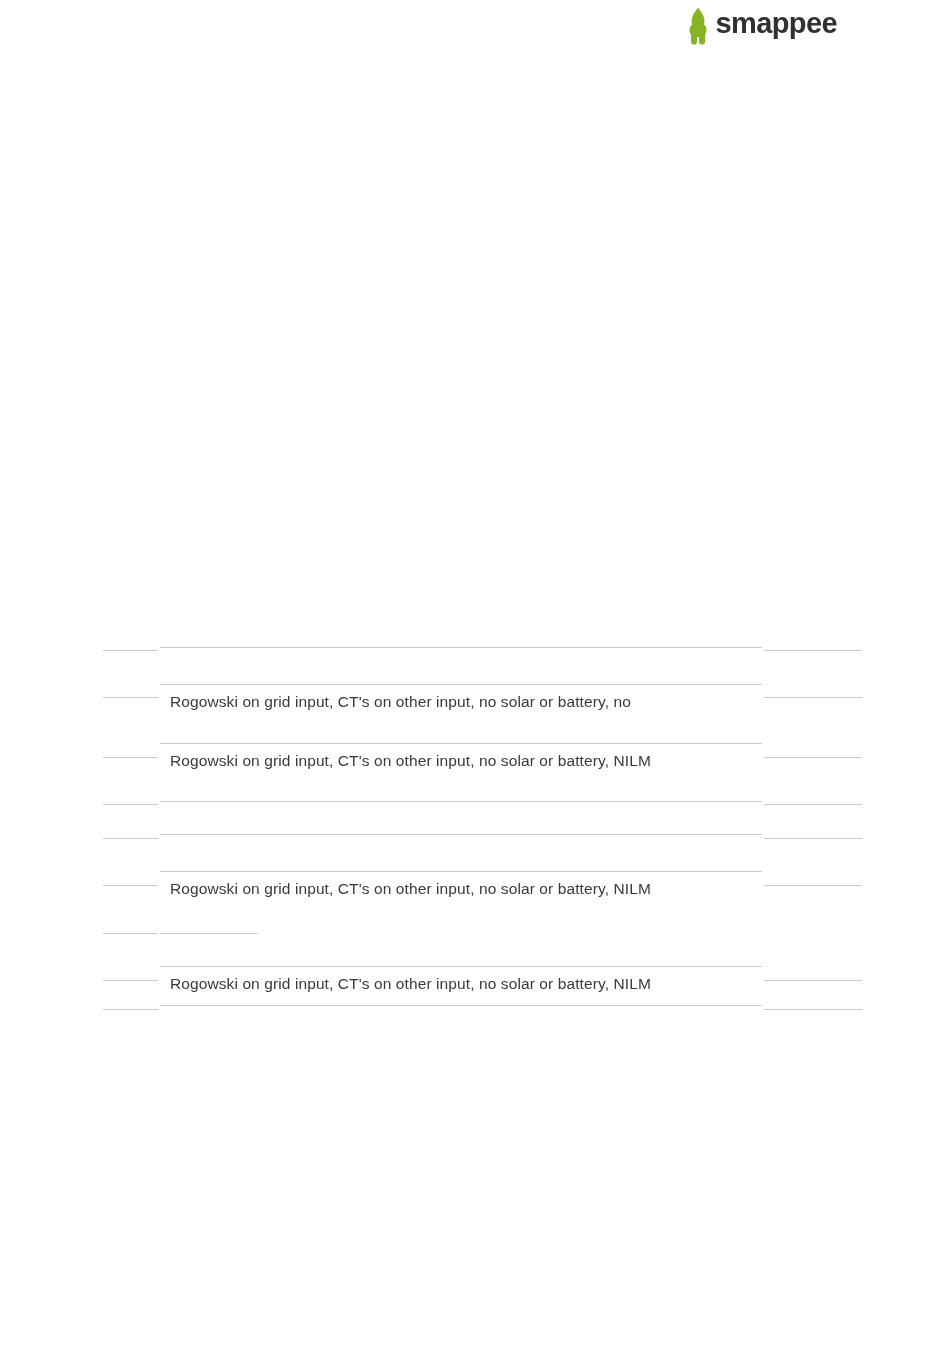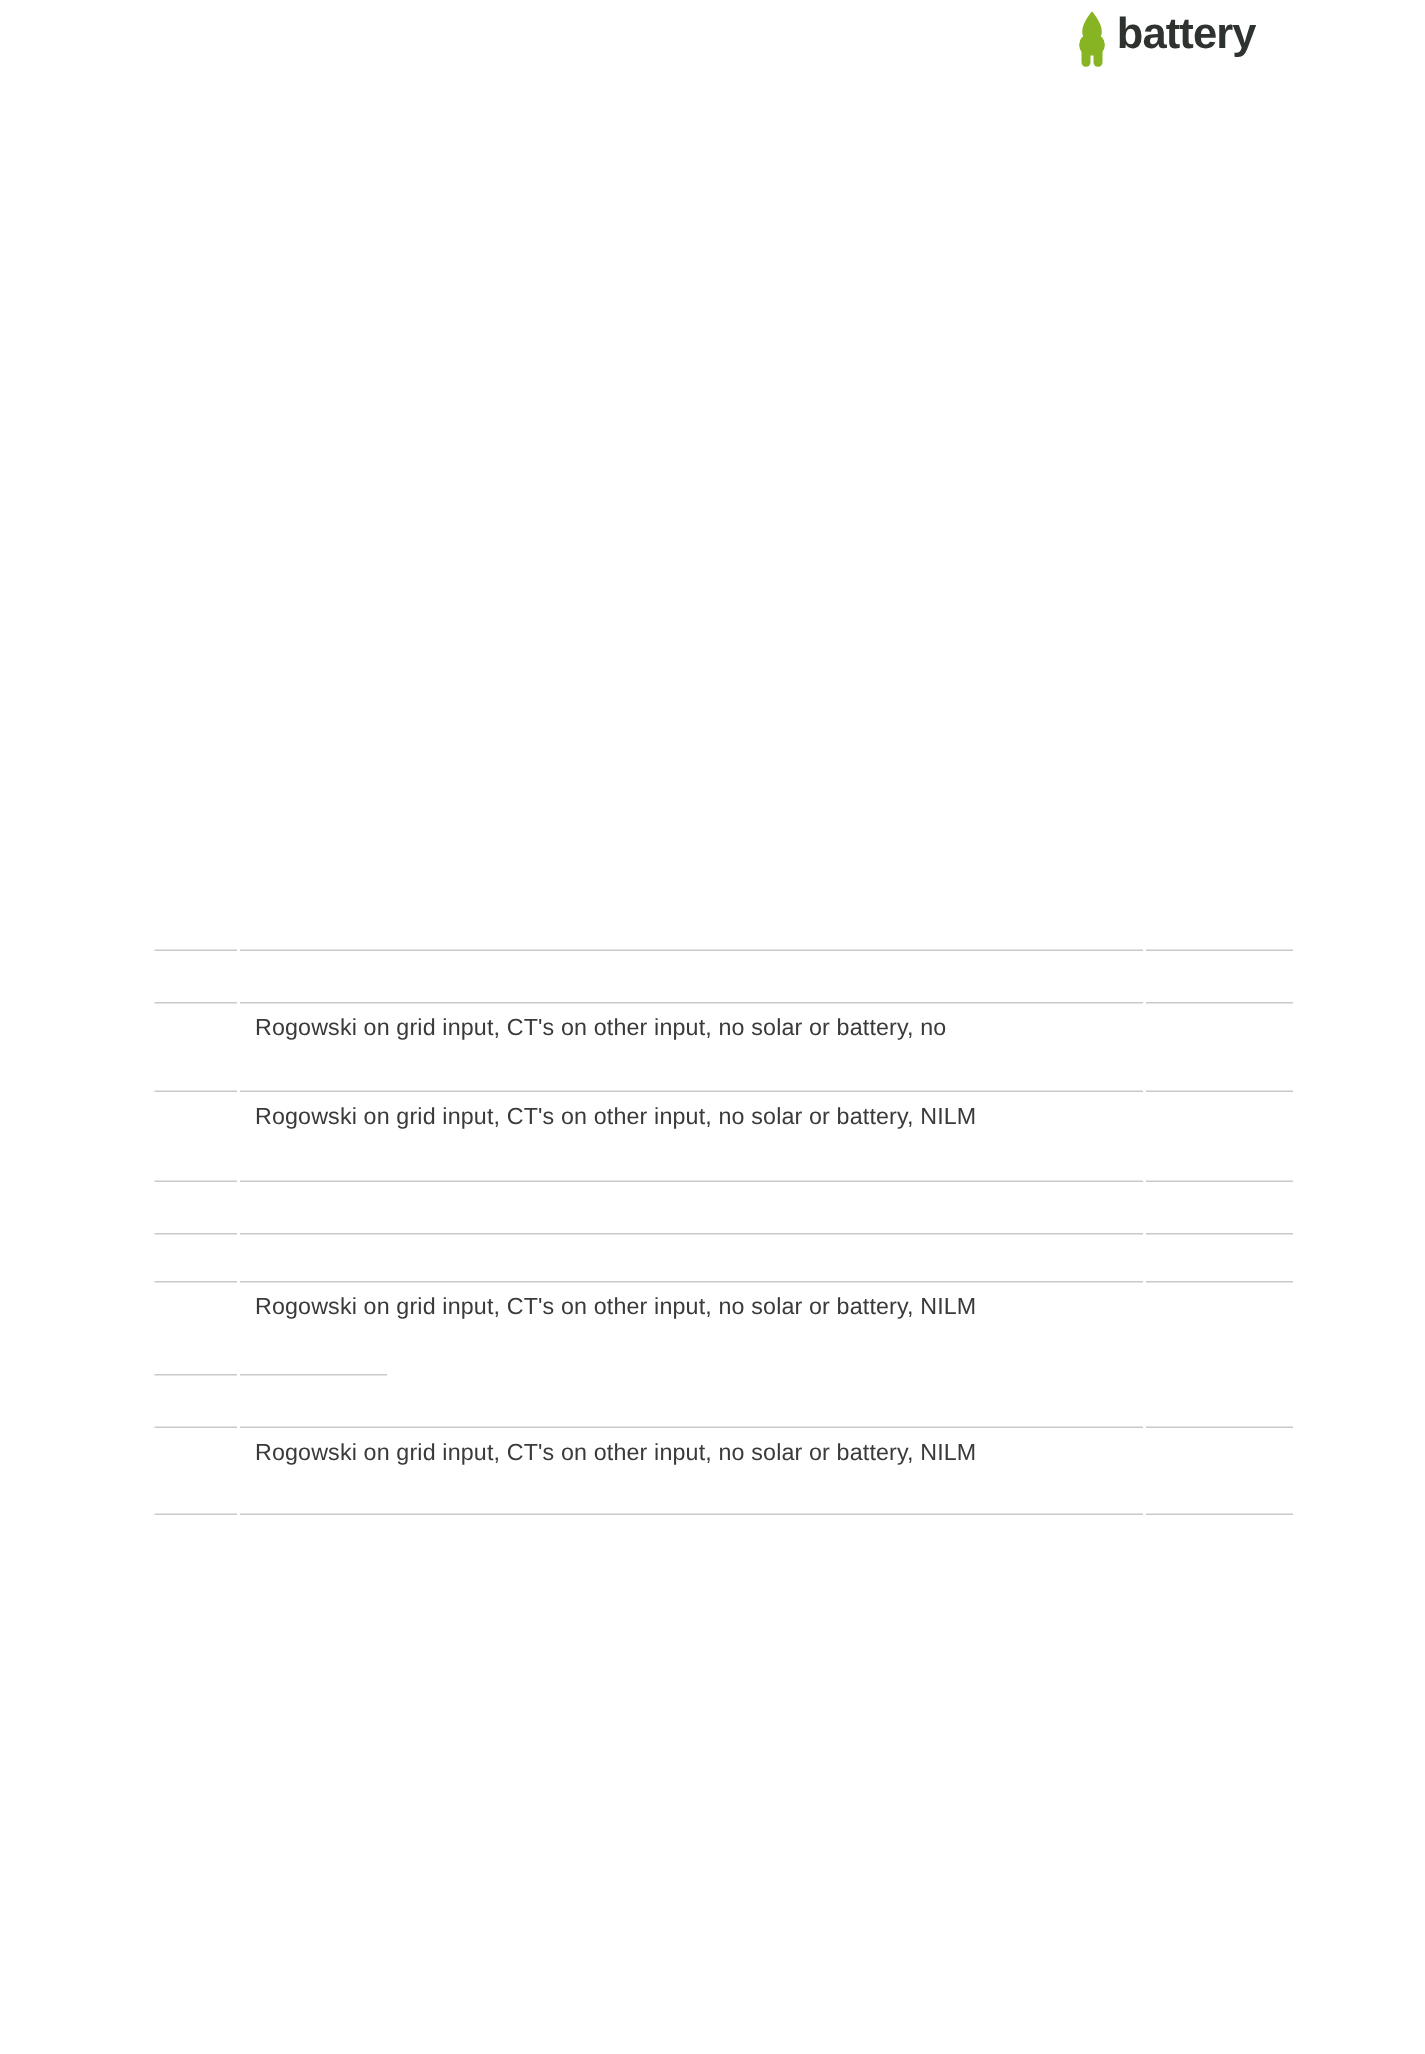--- a/index.html
+++ b/index.html
@@ -31,21 +31,21 @@
     line-height: 36px;
   }
 
   
   .doc-table {
     position: absolute;
     left: 103px;
     top: 633px;
     width: 759px;
   }
-  .row { display: flex; column-gap: 2px; }
+  .row { display: flex; column-gap: 2px; align-items: center; }
   .cell { border-top: 1px solid #c9c9c9; box-sizing: border-box; }
   .c1 { width: 55px; flex: 0 0 55px; }
   .c2 {
     flex: 1 1 auto;
     padding: 7px 0 0 10px;
     font-size: 15.5px;
     line-height: 1.25;
     letter-spacing: 0.1px;
     color: #3a3a3a;
     overflow: hidden;
@@ -68,21 +68,21 @@
 
   <div class="logo">
     <svg class="logo-icon" width="28" height="38" viewBox="0 0 28 38">
       <g fill="#87b423">
         <path d="M14 0.5 C10.5 5 7.5 9.5 7.5 14 C7.5 18.5 10.3 21.5 14 21.5 C17.7 21.5 20.5 18.5 20.5 14 C20.5 9.5 17.5 5 14 0.5 Z"></path>
         <rect x="5.5" y="16" width="17" height="14" rx="6.5"></rect>
         <rect x="7" y="25" width="6" height="12.5" rx="2.8"></rect>
         <rect x="15" y="25" width="6" height="12.5" rx="2.8"></rect>
       </g>
     </svg>
-    <span class="wordmark">battery</span>
+    <span class="wordmark">smappee</span>
   </div>
 
   <div class="doc-table">
 
     <div class="row h35">
       <div class="cell c1"></div>
       <div class="cell c2"></div>
       <div class="cell c3"></div>
     </div>
 

